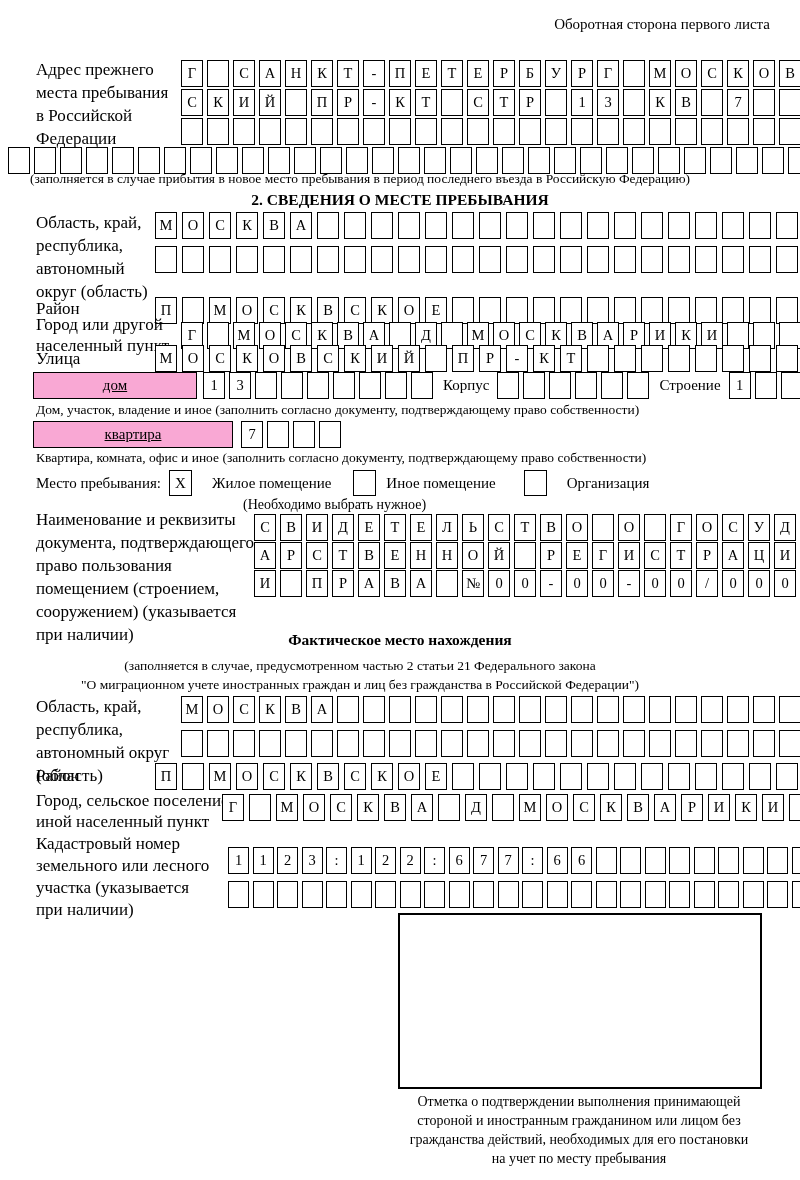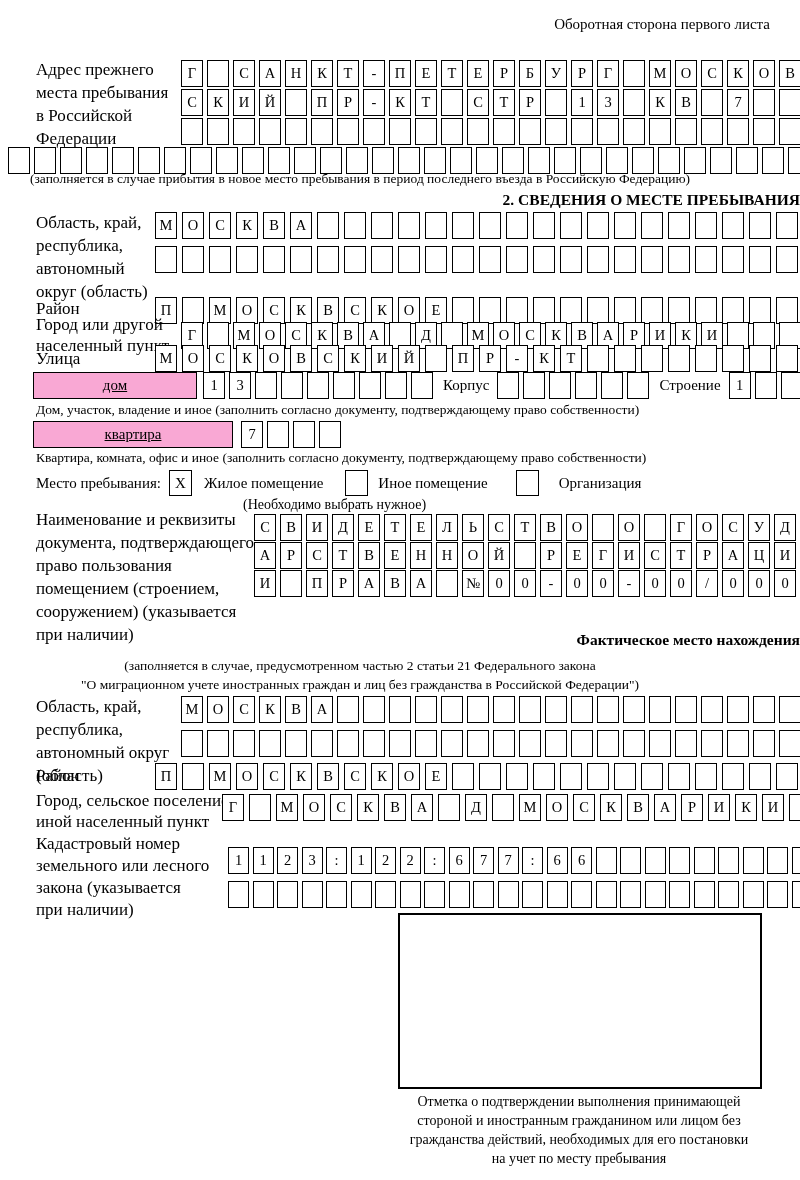--- a/index.html
+++ b/index.html
@@ -19,21 +19,21 @@
       font-size:14.5px;line-height:1;}
   .inlinerow{position:absolute;display:flex;align-items:center;}
   .inlinerow .cells{position:static;}
   .fieldbox{height:25px;border:1.8px solid #000;display:flex;align-items:center;
             justify-content:center;font-size:15px;background:#f9a8d4;flex:0 0 auto;text-decoration:underline;}
   .inline-label{font-size:15px;white-space:nowrap;}
   .checkbox{width:21px;height:24px;border:1.8px solid #000;display:flex;align-items:center;
             justify-content:center;font-size:15px;background:#fff;flex:0 0 auto;}
   .note{position:absolute;font-size:13.5px;}
   .center{left:0;width:720px;text-align:center;}
-  .title{position:absolute;left:0;width:800px;text-align:right;font-weight:bold;font-size:15.5px;}
+  .title{position:absolute;left:0;width:800px;text-align:center;font-weight:bold;font-size:15.5px;}
   .stampbox{position:absolute;border:2px solid #000;background:#fff;}
   .notelines .ln{line-height:19px;}
 </style>
 </head>
 <body>
 
 <div class="page">
 
   <div class="abs" style="left:400px;top:16px;width:370px;text-align:right;font-size:15px;">Оборотная сторона первого листа</div>
 
@@ -342,21 +342,21 @@
         <span class="cb"></span>
         <span class="cb"></span>
         <span class="cb"></span>
       </div>
   </div>
   <div class="note" style="left:36px;top:450px;">Квартира, комната, офис и иное (заполнить согласно документу, подтверждающему право собственности)</div>
 
   <div class="inlinerow" style="left:36px;top:470px;">
     <span class="inline-label">Место пребывания:</span>
     <span class="checkbox" style="margin-left:8px;">X</span>
-    <span class="inline-label" style="margin-left:12px;">Жилое помещение</span>
+    <span class="inline-label" style="margin-left:20px;">Жилое помещение</span>
     <span class="checkbox" style="margin-left:22px;"></span>
     <span class="inline-label" style="margin-left:10px;">Иное помещение</span>
     <span class="checkbox" style="margin-left:28px;"></span>
     <span class="inline-label" style="margin-left:20px;">Организация</span>
   </div>
   <div class="note" style="left:243px;top:497px;font-size:14px;">(Необходимо выбрать нужное)</div>
 
   <div class="lbl" style="left:36px;top:488px;margin-top:20px;">
       <div class="ln">Наименование и реквизиты</div>
       <div class="ln">документа, подтверждающего</div>
@@ -553,21 +553,21 @@
       <span class="cb">Р</span>
       <span class="cb">И</span>
       <span class="cb">К</span>
       <span class="cb">И</span>
       <span class="cb"></span>
     </div>
 
   <div class="lbl lh22" style="left:36px;top:833px;">
       <div class="ln">Кадастровый номер</div>
       <div class="ln">земельного или лесного</div>
-      <div class="ln">закона (указывается</div>
+      <div class="ln">участка (указывается</div>
       <div class="ln">при наличии)</div>
     </div>
   <div class="cells tight" style="left:228px;top:847px;">
       <span class="cb">1</span>
       <span class="cb">1</span>
       <span class="cb">2</span>
       <span class="cb">3</span>
       <span class="cb">:</span>
       <span class="cb">1</span>
       <span class="cb">2</span>

